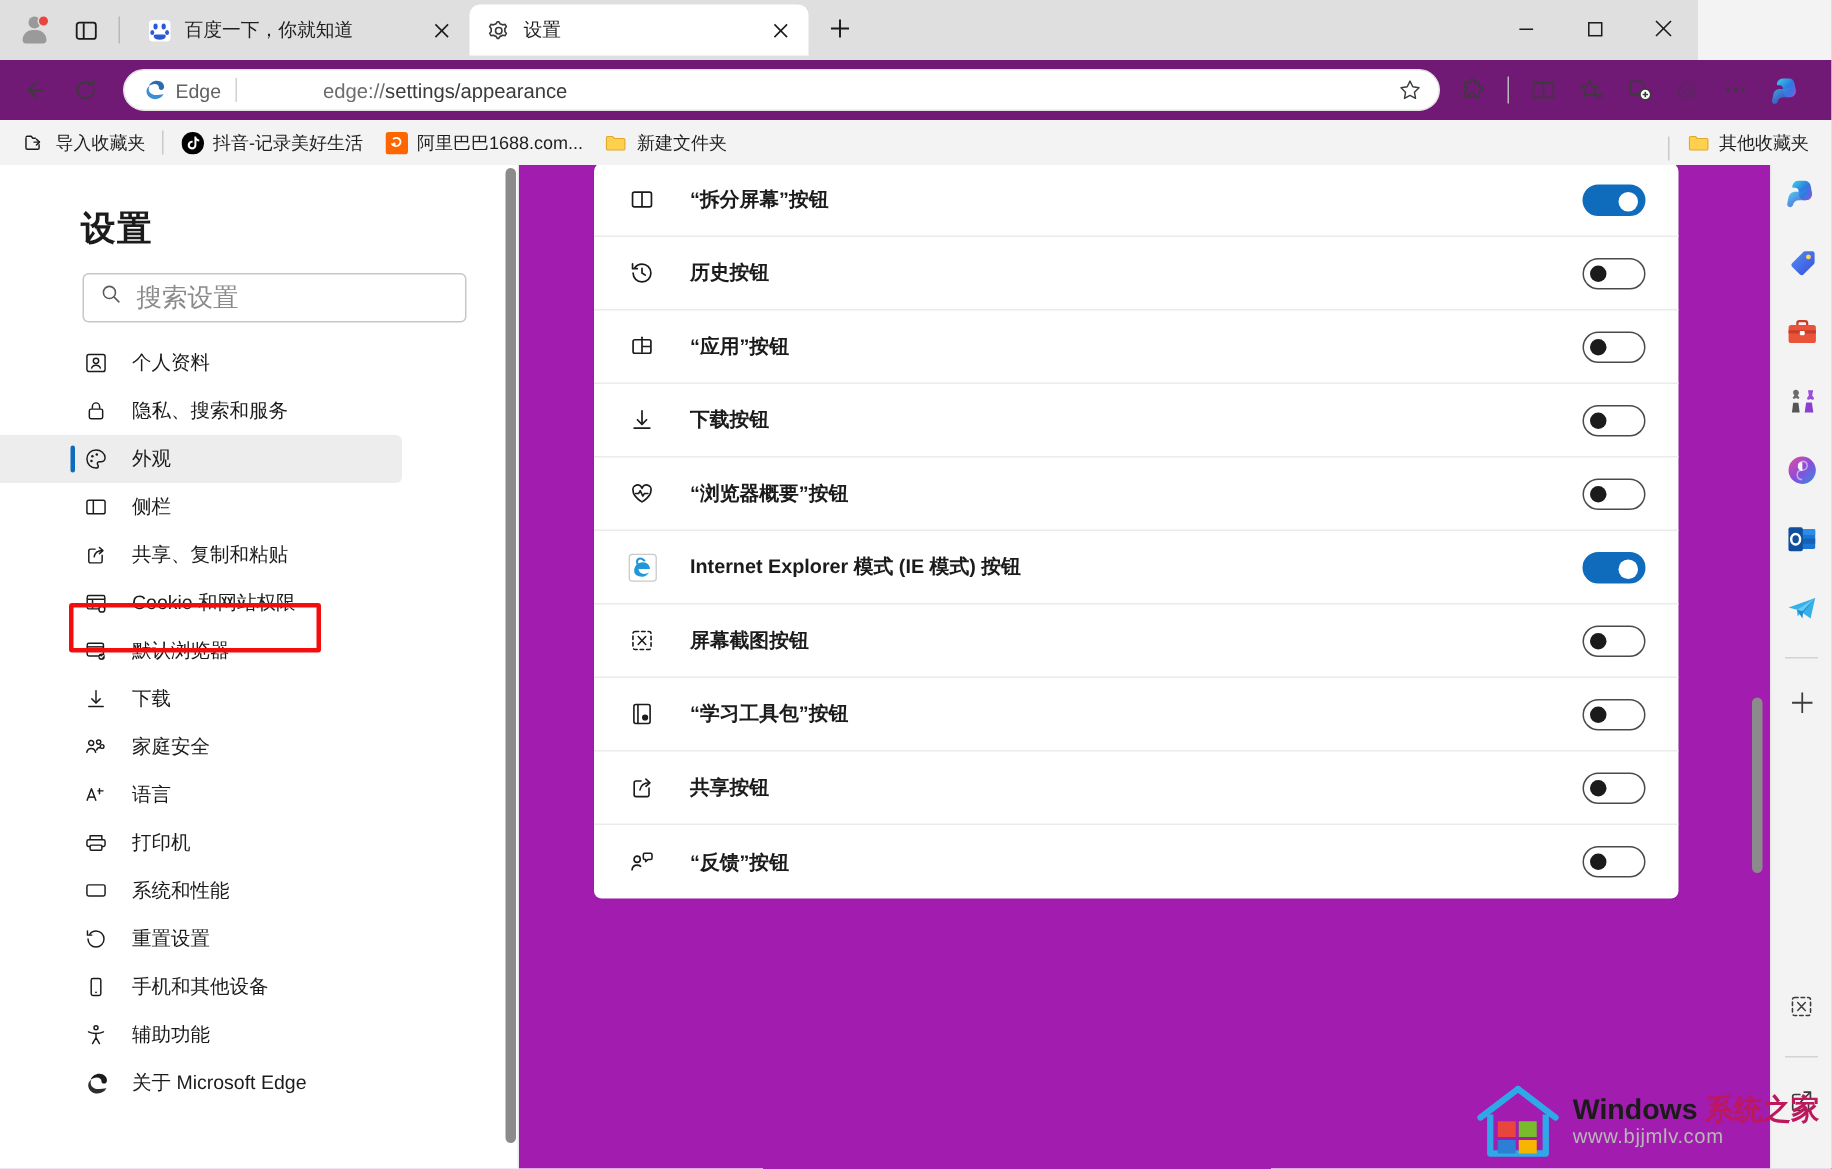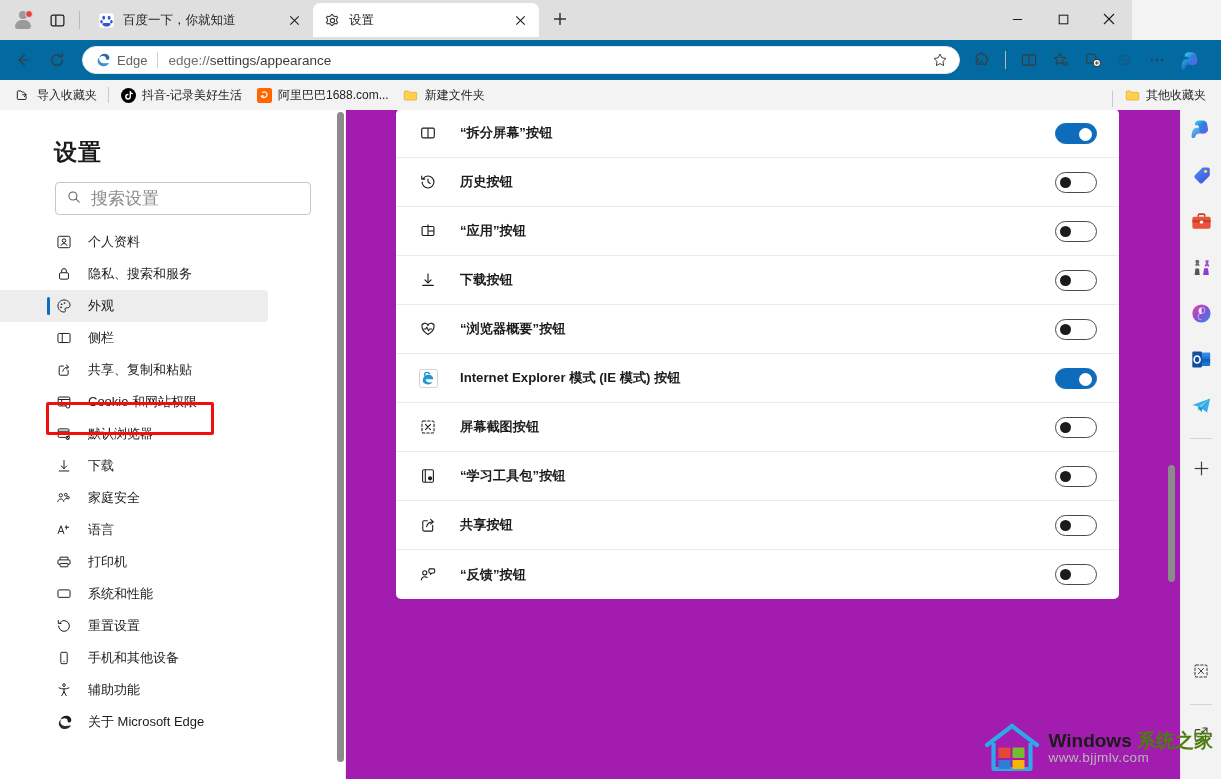--- a/index.html
+++ b/index.html
@@ -42,31 +42,31 @@
   .tab-title { flex: 1; white-space: nowrap; overflow: hidden; text-overflow: ellipsis; font-size: 12.5px; }
   .tab-close { width: 22px; height: 22px; display: flex; align-items: center; justify-content: center; border-radius: 4px; flex: 0 0 22px; }
   .newtab-btn { width: 30px; height: 30px; display: flex; align-items: center; justify-content: center; margin-left: 6px; margin-bottom: 3px; border-radius: 5px; }
 
   .wincontrols { position: absolute; right: 0; top: 0; height: 38px; display: flex; }
   .wc { width: 46px; height: 38px; display: flex; align-items: center; justify-content: center; }
 
   
   .navbar {
     position: absolute; left: 0; top: 40px; width: 1221px; height: 40px;
-    background: #0369a1; display: flex; align-items: center; padding: 16px 6px;
+    background: #701a75; display: flex; align-items: center; padding: 16px 6px;
   }
   .navbtn { width: 34px; height: 30px; display: flex; align-items: center; justify-content: center; border-radius: 5px; }
   .omnibox {
     flex: 1; height: 28px; margin: 0 6px 0 8px; background: #ffffff;
     border-radius: 14px; display: flex; align-items: center; padding: 0 6px 0 12px;
     border: 1px solid #e3e3e3; max-width: 878px;
   }
   .omnibox-brand { display: flex; align-items: center; gap: 6px; color: #616161; font-size: 13px; }
   .omnibox-sep { width: 1px; height: 16px; background: #d0d0d0; margin: 0 10px; }
-  .omnibox-url { flex: 1; font-size: 13.5px; color: #3b3b3b; white-space: nowrap; overflow: hidden; }
+  .omnibox-url { flex: 1; font-size: 13.5px; color: #3b3b3b; white-space: nowrap; overflow: hidden; margin-left: 47px; }
   .omnibox-url .dim { color: #6d6d6d; }
   .omnibox-star { width: 26px; height: 26px; display: flex; align-items: center; justify-content: center; border-radius: 4px; }
   .tbicon { width: 32px; height: 30px; display: flex; align-items: center; justify-content: center; border-radius: 5px; flex:0 0 32px; }
   .copilot-btn { width: 30px; height: 30px; display:flex; align-items:center; justify-content:center; margin-left: 2px; margin-right: 4px;}
 
   
   .bookmarks {
     position: absolute; left: 0; top: 80px; width: 1221px; height: 30px;
     background: #f3f3f3; display: flex; align-items: center; padding: 0 8px;
     font-size: 12px; color: #1f1f1f;
@@ -147,21 +147,21 @@
   .ebi { width: 30px; height: 30px; display: flex; align-items: center; justify-content: center; margin-bottom: 16px; border-radius: 5px; }
   .eb-div { width: 22px; height: 1px; background: #d3d3d3; margin: 2px 0 14px 0; }
   .eb-bottom { margin-top: auto; display: flex; flex-direction: column; align-items: center; padding-bottom: 14px; }
 
   
   .watermark {
     position: absolute; right: 8px; bottom: 6px; display: flex; align-items: center; gap: 9px; z-index: 60;
   }
   .wm-text { line-height: 1.05; }
   .wm-line1 { font-size: 19px; font-weight: 600; color: #1b1b1b; }
-  .wm-line1 .cn { color: #4d7c0f; }
+  .wm-line1 .cn { color: #be185d; }
   .wm-line2 { font-size: 13.5px; color: #b7b7b7; letter-spacing: 0.4px; }
 </style>
 </head>
 <body>
 
 <div id="app">
 
   <div class="tabstrip">
     <div class="tabstrip-left">
       <div class="profile-btn">

